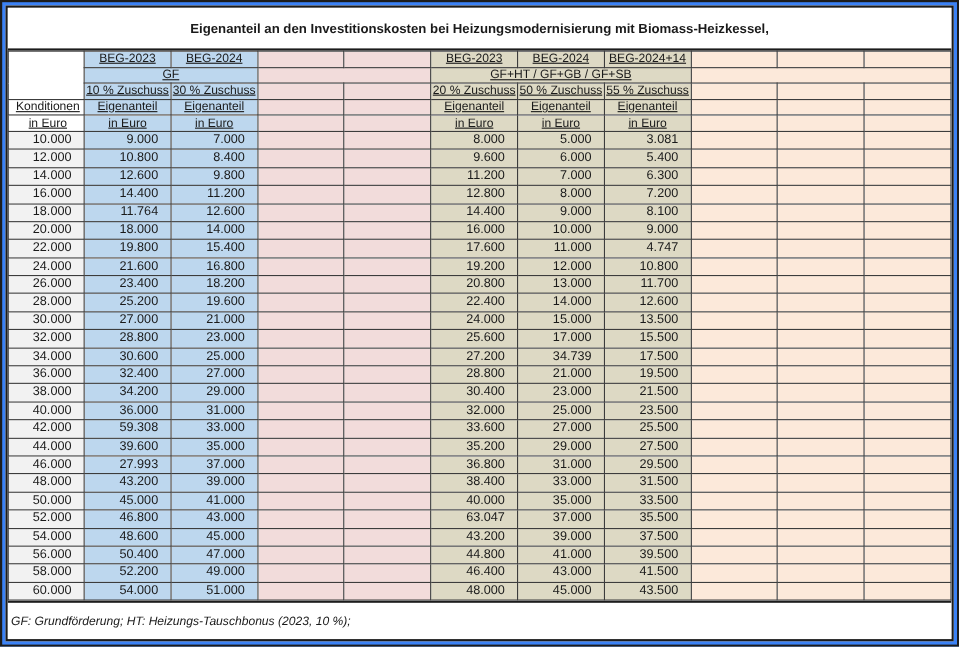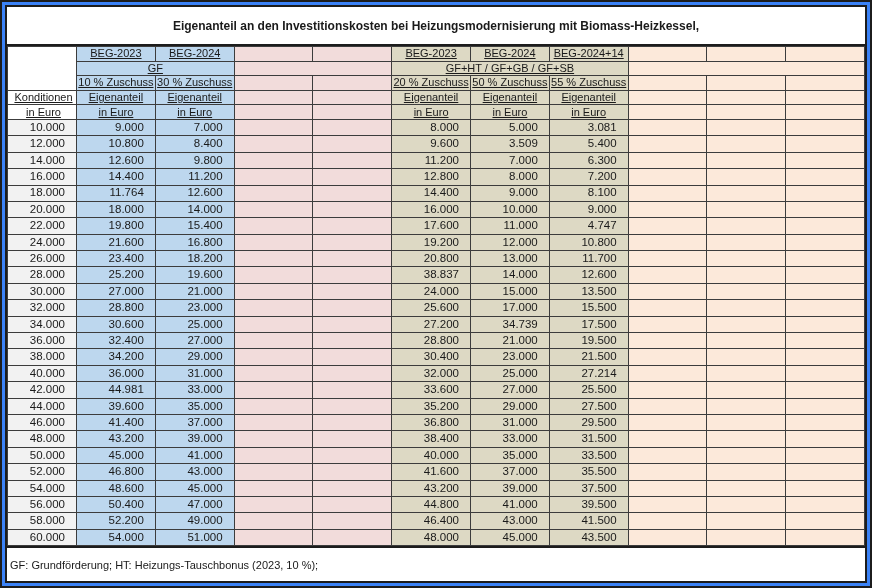--- a/index.html
+++ b/index.html
@@ -12,21 +12,21 @@
   td{border:1px solid var(--border,#3c3c3c);font-size:11px;line-height:1;overflow:hidden;white-space:nowrap;padding:0;}
   tr.hdr td{height:13.6px;text-align:center;text-decoration:underline;}
   tr.body-row td{height:15.4px;text-align:right;padding-right:11px;font-size:11.5px;}
   .c-white{background:#ffffff;}
   .c-inv{background:var(--col1,#f2f2f2);}
   .c-blue{background:var(--blue,#bdd7ee);}
   .c-pink{background:var(--pink,#f2dcdb);}
   .c-olive{background:var(--olive,#ddd9c4);}
   .c-orange{background:var(--orange,#fce9da);}
   td.left-lbl{text-align:left;padding-left:3px;background:#ffffff;}
-  .footer{flex:1 1 auto;border-top:2px solid #1c1c1c;background:#ffffff;padding:1px 0 0 3px;display:flex;flex-direction:column;justify-content:center;gap:1px;min-height:0;}
+  .footer{flex:1 1 auto;border-top:2px solid #1c1c1c;background:#ffffff;padding:1px 0 0 3px;display:flex;flex-direction:column;justify-content:center;gap:1px;min-height:0;font-style:italic;}
   .footer-line{font-size:11px;line-height:14px;white-space:nowrap;}
 </style>
 </head>
 <body>
 
 <div class="page">
   <div class="frame">
 
     <div class="title-box">
       <div class="title-line">Eigenanteil an den Investitionskosten bei Heizungsmodernisierung mit Biomass-Heizkessel,</div>
@@ -119,21 +119,21 @@
             <td class="c-orange"></td>
             <td class="c-orange"></td>
           </tr>
           <tr class="body-row">
             <td class="c-inv">12.000</td>
             <td class="c-blue">10.800</td>
             <td class="c-blue">8.400</td>
             <td class="c-pink"></td>
             <td class="c-pink"></td>
             <td class="c-olive">9.600</td>
-            <td class="c-olive">3.509</td>
+            <td class="c-olive">6.000</td>
             <td class="c-olive">5.400</td>
             <td class="c-orange"></td>
             <td class="c-orange"></td>
             <td class="c-orange"></td>
           </tr>
           <tr class="body-row">
             <td class="c-inv">14.000</td>
             <td class="c-blue">12.600</td>
             <td class="c-blue">9.800</td>
             <td class="c-pink"></td>
@@ -222,21 +222,21 @@
             <td class="c-orange"></td>
             <td class="c-orange"></td>
             <td class="c-orange"></td>
           </tr>
           <tr class="body-row">
             <td class="c-inv">28.000</td>
             <td class="c-blue">25.200</td>
             <td class="c-blue">19.600</td>
             <td class="c-pink"></td>
             <td class="c-pink"></td>
-            <td class="c-olive">38.837</td>
+            <td class="c-olive">22.400</td>
             <td class="c-olive">14.000</td>
             <td class="c-olive">12.600</td>
             <td class="c-orange"></td>
             <td class="c-orange"></td>
             <td class="c-orange"></td>
           </tr>
           <tr class="body-row">
             <td class="c-inv">30.000</td>
             <td class="c-blue">27.000</td>
             <td class="c-blue">21.000</td>
@@ -302,28 +302,28 @@
             <td class="c-orange"></td>
           </tr>
           <tr class="body-row">
             <td class="c-inv">40.000</td>
             <td class="c-blue">36.000</td>
             <td class="c-blue">31.000</td>
             <td class="c-pink"></td>
             <td class="c-pink"></td>
             <td class="c-olive">32.000</td>
             <td class="c-olive">25.000</td>
-            <td class="c-olive">27.214</td>
+            <td class="c-olive">23.500</td>
             <td class="c-orange"></td>
             <td class="c-orange"></td>
             <td class="c-orange"></td>
           </tr>
           <tr class="body-row">
             <td class="c-inv">42.000</td>
-            <td class="c-blue">44.981</td>
+            <td class="c-blue">59.308</td>
             <td class="c-blue">33.000</td>
             <td class="c-pink"></td>
             <td class="c-pink"></td>
             <td class="c-olive">33.600</td>
             <td class="c-olive">27.000</td>
             <td class="c-olive">25.500</td>
             <td class="c-orange"></td>
             <td class="c-orange"></td>
             <td class="c-orange"></td>
           </tr>
@@ -335,21 +335,21 @@
             <td class="c-pink"></td>
             <td class="c-olive">35.200</td>
             <td class="c-olive">29.000</td>
             <td class="c-olive">27.500</td>
             <td class="c-orange"></td>
             <td class="c-orange"></td>
             <td class="c-orange"></td>
           </tr>
           <tr class="body-row">
             <td class="c-inv">46.000</td>
-            <td class="c-blue">41.400</td>
+            <td class="c-blue">27.993</td>
             <td class="c-blue">37.000</td>
             <td class="c-pink"></td>
             <td class="c-pink"></td>
             <td class="c-olive">36.800</td>
             <td class="c-olive">31.000</td>
             <td class="c-olive">29.500</td>
             <td class="c-orange"></td>
             <td class="c-orange"></td>
             <td class="c-orange"></td>
           </tr>
@@ -378,21 +378,21 @@
             <td class="c-orange"></td>
             <td class="c-orange"></td>
             <td class="c-orange"></td>
           </tr>
           <tr class="body-row">
             <td class="c-inv">52.000</td>
             <td class="c-blue">46.800</td>
             <td class="c-blue">43.000</td>
             <td class="c-pink"></td>
             <td class="c-pink"></td>
-            <td class="c-olive">41.600</td>
+            <td class="c-olive">63.047</td>
             <td class="c-olive">37.000</td>
             <td class="c-olive">35.500</td>
             <td class="c-orange"></td>
             <td class="c-orange"></td>
             <td class="c-orange"></td>
           </tr>
           <tr class="body-row">
             <td class="c-inv">54.000</td>
             <td class="c-blue">48.600</td>
             <td class="c-blue">45.000</td>

